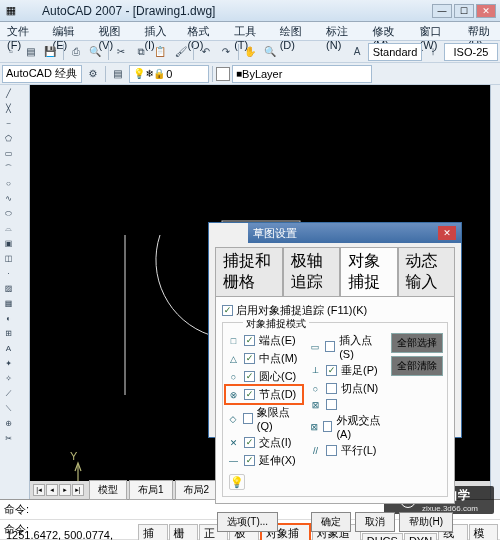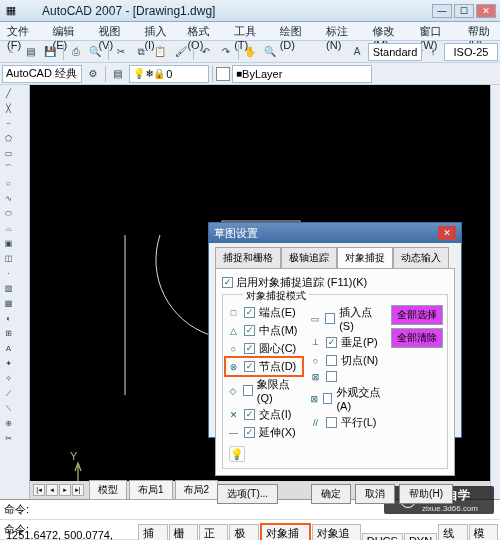--- a/index.html
+++ b/index.html
@@ -41,40 +41,40 @@
 .statusbar .cell { padding:1px 4px; border:1px solid #bbb; background:#f4f4f4; cursor:pointer; }
 .statusbar .hl { border:2px solid #f65c1a; }
 .statusbar .coords { padding:1px 4px; }
 
 .watermark { position:absolute; right:6px; bottom:26px; width:110px; height:28px; background:rgba(0,0,0,.72); color:#fff; display:flex; align-items:center; justify-content:center; gap:6px; font-size:11px; border-radius:2px; }
 .watermark .play { width:16px; height:16px; border:1.5px solid #fff; border-radius:50%; display:flex; align-items:center; justify-content:center; }
 .watermark .play::after { content:""; border-left:6px solid #fff; border-top:4px solid transparent; border-bottom:4px solid transparent; margin-left:2px; }
 
 
 .dialog { position:absolute; left:208px; top:222px; width:254px; height:216px; background:#f0f0f0; border:1px solid #3a6ea5; box-shadow:2px 2px 6px rgba(0,0,0,.4); }
-.dialog .dtitle { height:20px; background:linear-gradient(#6a8fc0,#3f6da5); color:#fff; display:flex; align-items:center; padding:0 5px; font-size:11px; }
+.dialog .dtitle { height:20px; background:linear-gradient(#6a8fc0,#3f6da5); color:#fff; display:flex; align-items:center; padding:0 5px; font-size:11px;margin-left:39px; }
 .dialog .dtitle .spacer { flex:1; }
 .dialog .dx { width:18px; height:14px; background:#c44; color:#fff; display:flex; align-items:center; justify-content:center; font-size:9px; cursor:pointer; }
 .dialog .dtabs { display:flex; padding:4px 6px 0 6px; gap:0; }
-.dialog .dtabs span { padding:3px 7px; border:1px solid #aaa; background:#e8e8e8; font-size:10px; border-bottom:none; cursor:pointer; }
+.dialog .dtabs span { padding:3px 7px; border:1px solid #aaa; background:#e8e8e8; font-size:16px; border-bottom:none; cursor:pointer; }
 .dialog .dtabs span.active { background:#fcfcfc; }
 .dialog .panel { margin:0 6px 4px 6px; background:#fcfcfc; border:1px solid #aaa; padding:6px; }
 .dialog .toprow { display:flex; gap:20px; margin-bottom:4px; }
 .dialog .chk { display:flex; align-items:center; gap:3px; font-size:10px; }
 .dialog .cb { width:11px; height:11px; border:1px solid #6b8bab; background:#fff; display:flex; align-items:center; justify-content:center; cursor:pointer; }
 .dialog .cb.checked::after { content:"✓"; font-size:9px; color:#2a6b2a; line-height:1; }
 .dialog .group { border:1px solid #ccc; padding:4px; position:relative; }
 .dialog .glabel { position:relative; top:-10px; background:#fcfcfc; padding:0 3px; font-size:10px; margin-left:16px; display:inline-block; }
 .dialog .gridopts { display:flex; gap:8px; margin-top:-8px; }
 .dialog .col { flex:1; display:flex; flex-direction:column; gap:3px; }
 .dialog .opt { display:flex; align-items:center; gap:4px; font-size:10px; }
 .dialog .sym { width:13px; height:11px; display:flex; align-items:center; justify-content:center; font-size:9px; color:#267; }
 .dialog .opt.hl { border:2px solid #f65c1a; padding:1px; margin:-3px; }
 .dialog .sidebtns { display:flex; flex-direction:column; gap:3px; width:52px; }
-.dialog .btn2 { padding:2px 4px; border:1px solid #8aa; background:#d946ef; font-size:10px; text-align:center; cursor:pointer; }
+.dialog .btn2 { padding:2px 4px; border:1px solid #8aa; background:#737373; font-size:10px; text-align:center; cursor:pointer; }
 .dialog .tip { display:flex; gap:4px; margin-top:4px; padding:2px; font-size:9px; color:#444; }
 .dialog .bulb { width:16px; height:16px; display:flex; align-items:center; justify-content:center; border:1px solid #ccc; border-radius:2px; cursor:pointer; }
 .dialog .dbtns { display:flex; justify-content:space-between; padding:4px 8px; }
 .dialog .dbtns .left { display:flex; }
 .dialog .dbtns .right { display:flex; gap:4px; }
 .dialog .dbtn { padding:2px 9px; border:1px solid #888; background:#efefef; font-size:10px; cursor:pointer; }
 </style>
 </head>
 <body>
 

